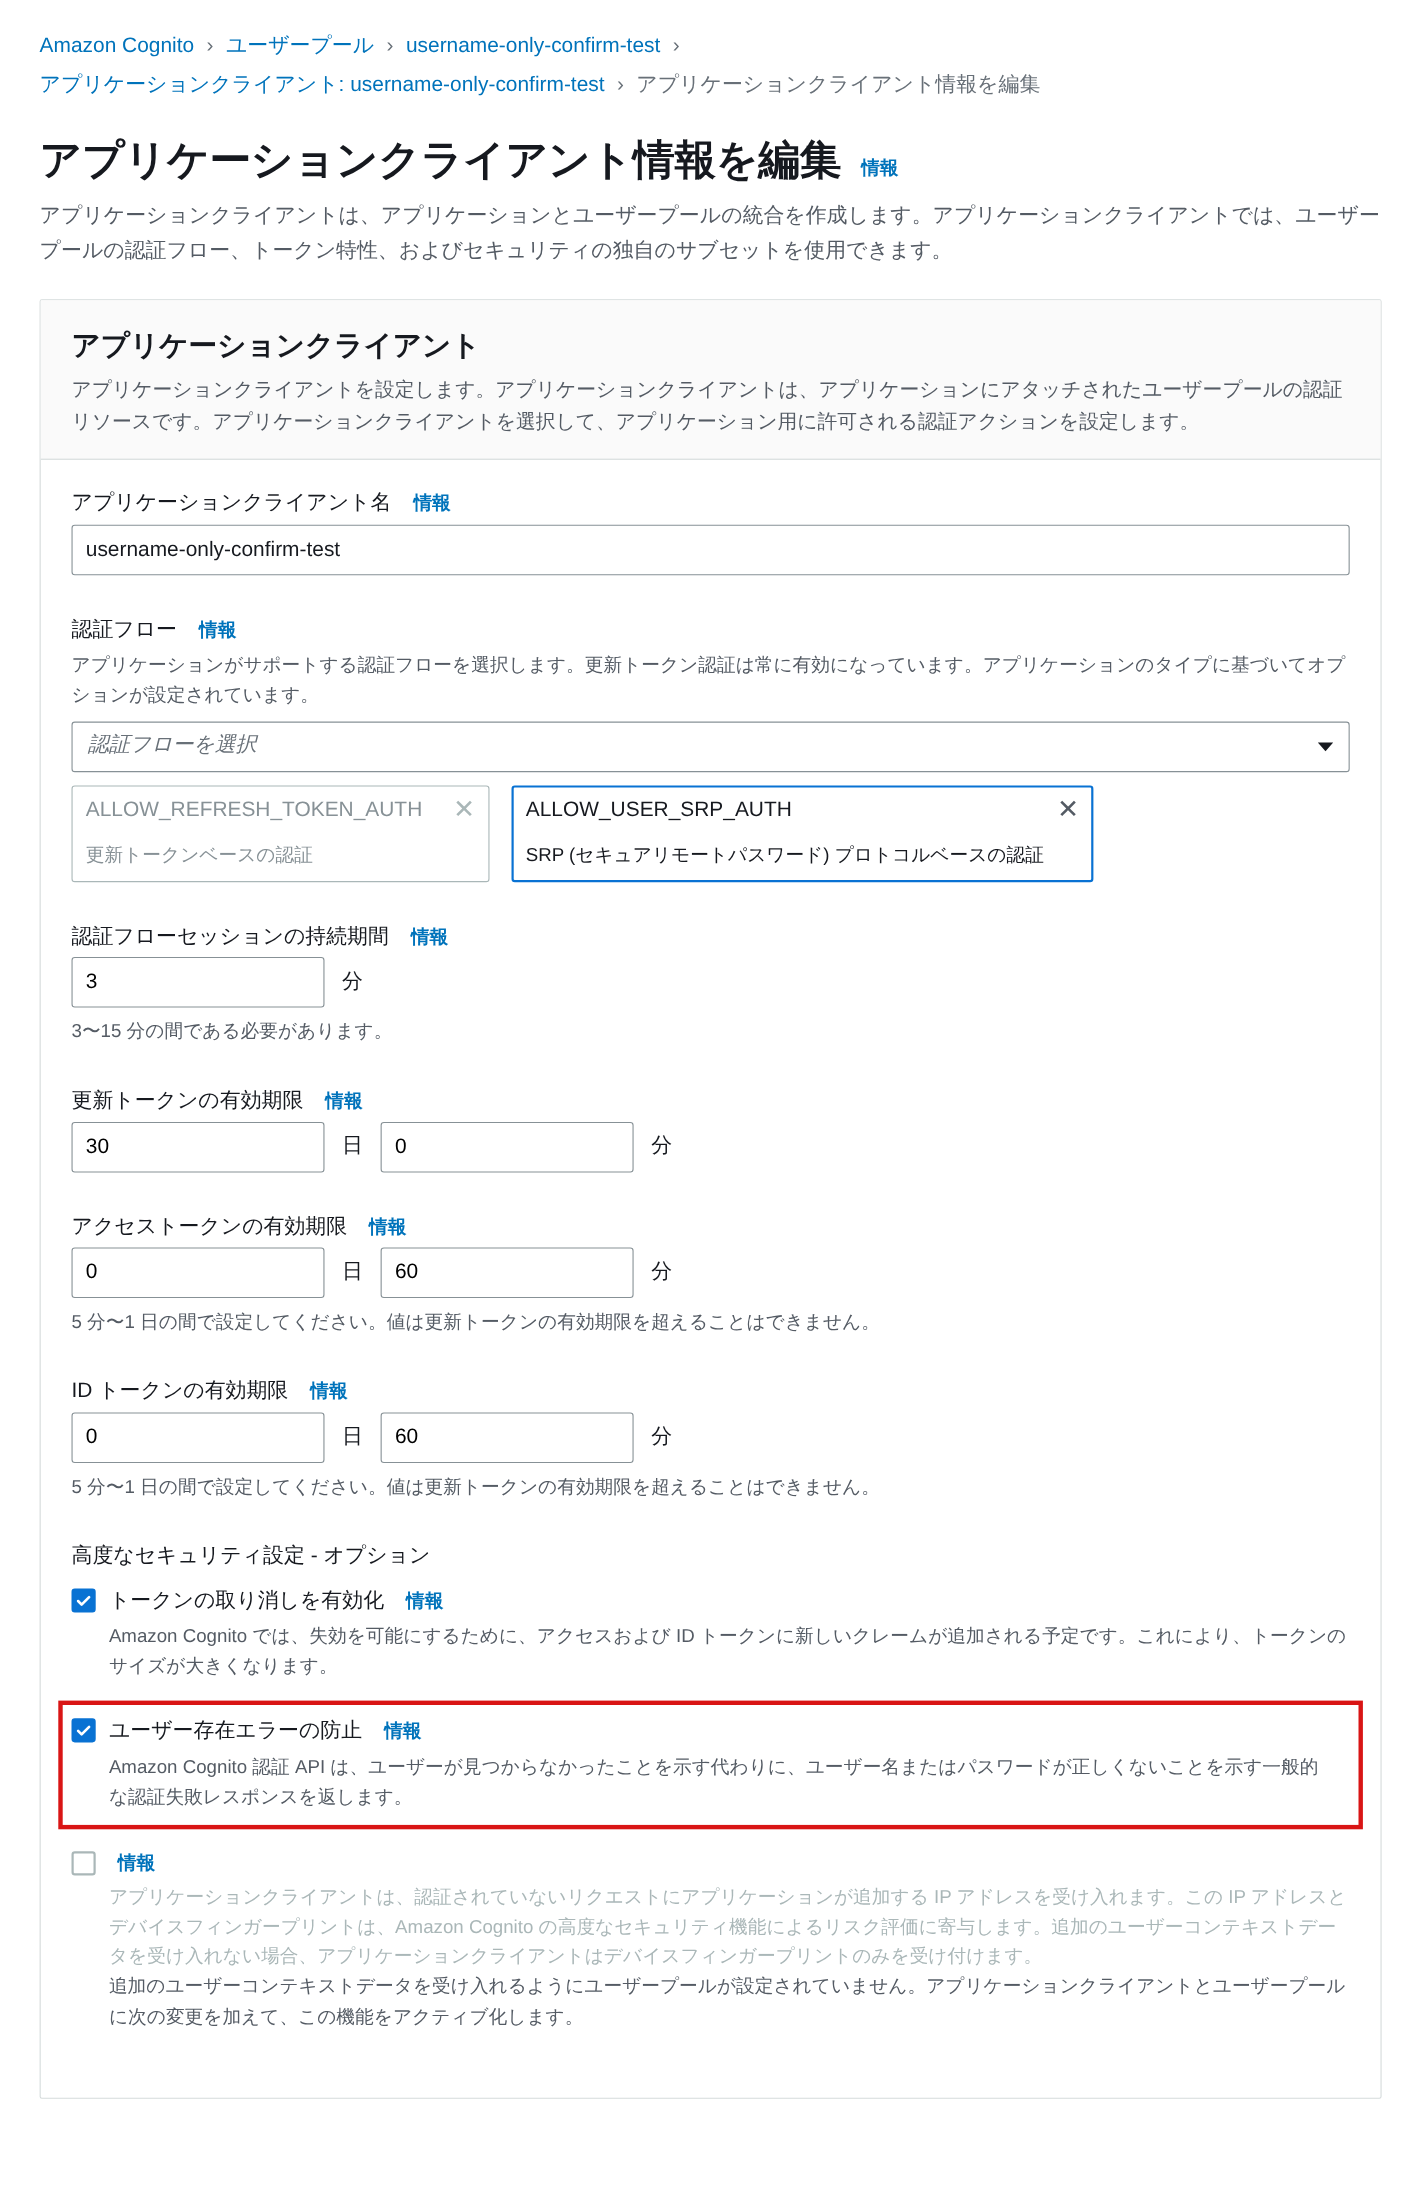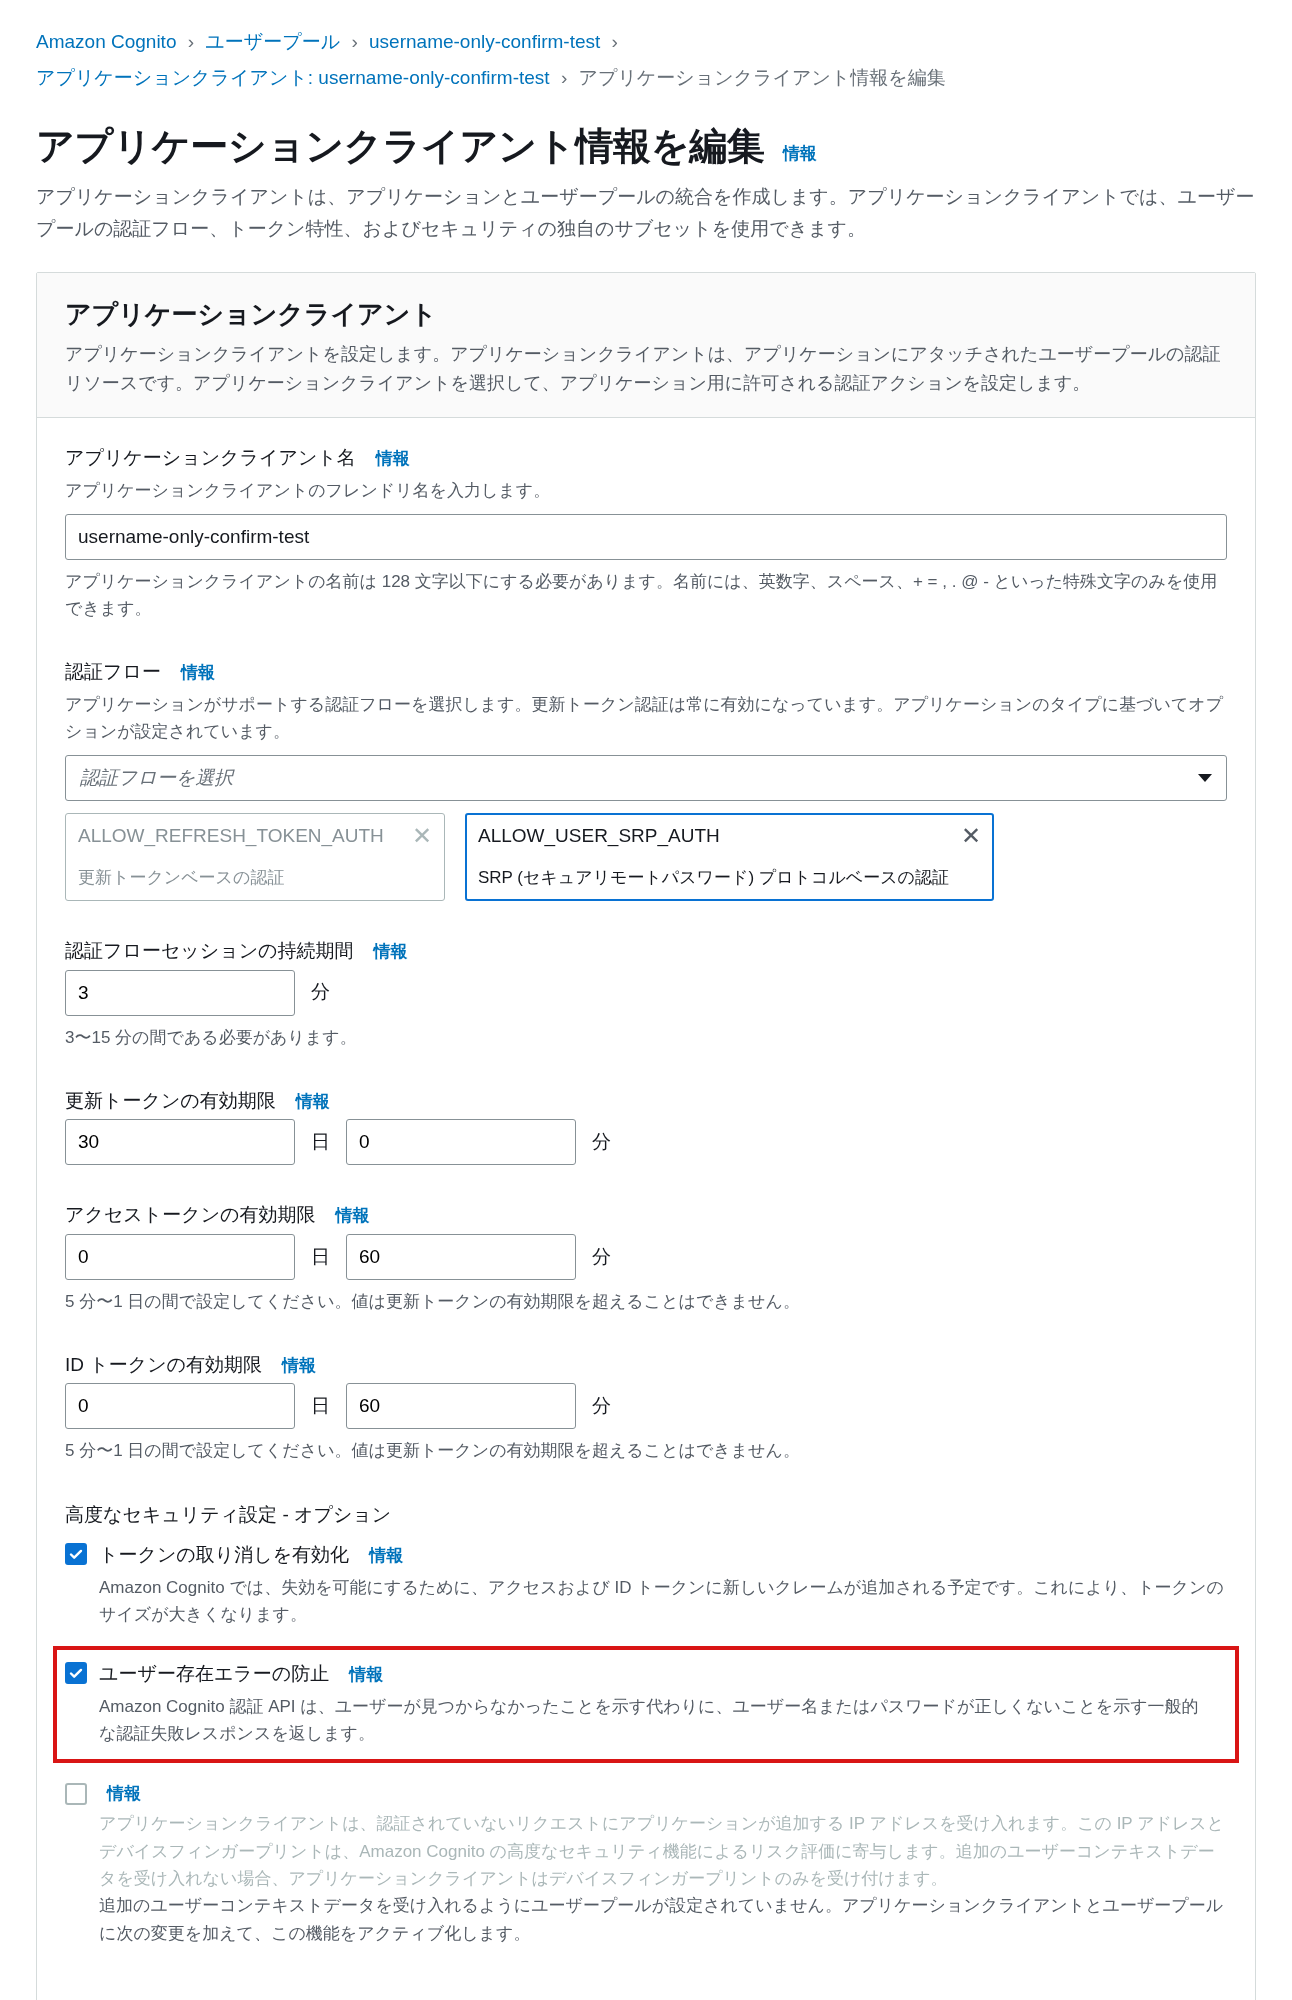--- a/index.html
+++ b/index.html
@@ -110,23 +110,21 @@
     <h2>アプリケーションクライアント</h2>
     <p>アプリケーションクライアントを設定します。アプリケーションクライアントは、アプリケーションにアタッチされたユーザープールの認証リソースです。アプリケーションクライアントを選択して、アプリケーション用に許可される認証アクションを設定します。</p>
   </div>
   <div class="panel-body">
 
     <div class="field">
       <div class="field-label">
         <span>アプリケーションクライアント名</span>
         <span class="info-link">情報</span>
       </div>
-      <div class="field-help">アプリケーションクライアントのフレンドリ名を入力します。</div>
       <input type="text" class="txt" value="username-only-confirm-test" style="">
-      <div class="field-constraint">アプリケーションクライアントの名前は 128 文字以下にする必要があります。名前には、英数字、スペース、+ = , . @ - といった特殊文字のみを使用できます。</div>
     </div>
 
     <div class="field">
       <div class="field-label">
         <span>認証フロー</span>
         <span class="info-link">情報</span>
       </div>
       <div class="field-help">アプリケーションがサポートする認証フローを選択します。更新トークン認証は常に有効になっています。アプリケーションのタイプに基づいてオプションが設定されています。</div>
       <div class="select-box">
         <span>認証フローを選択</span>

